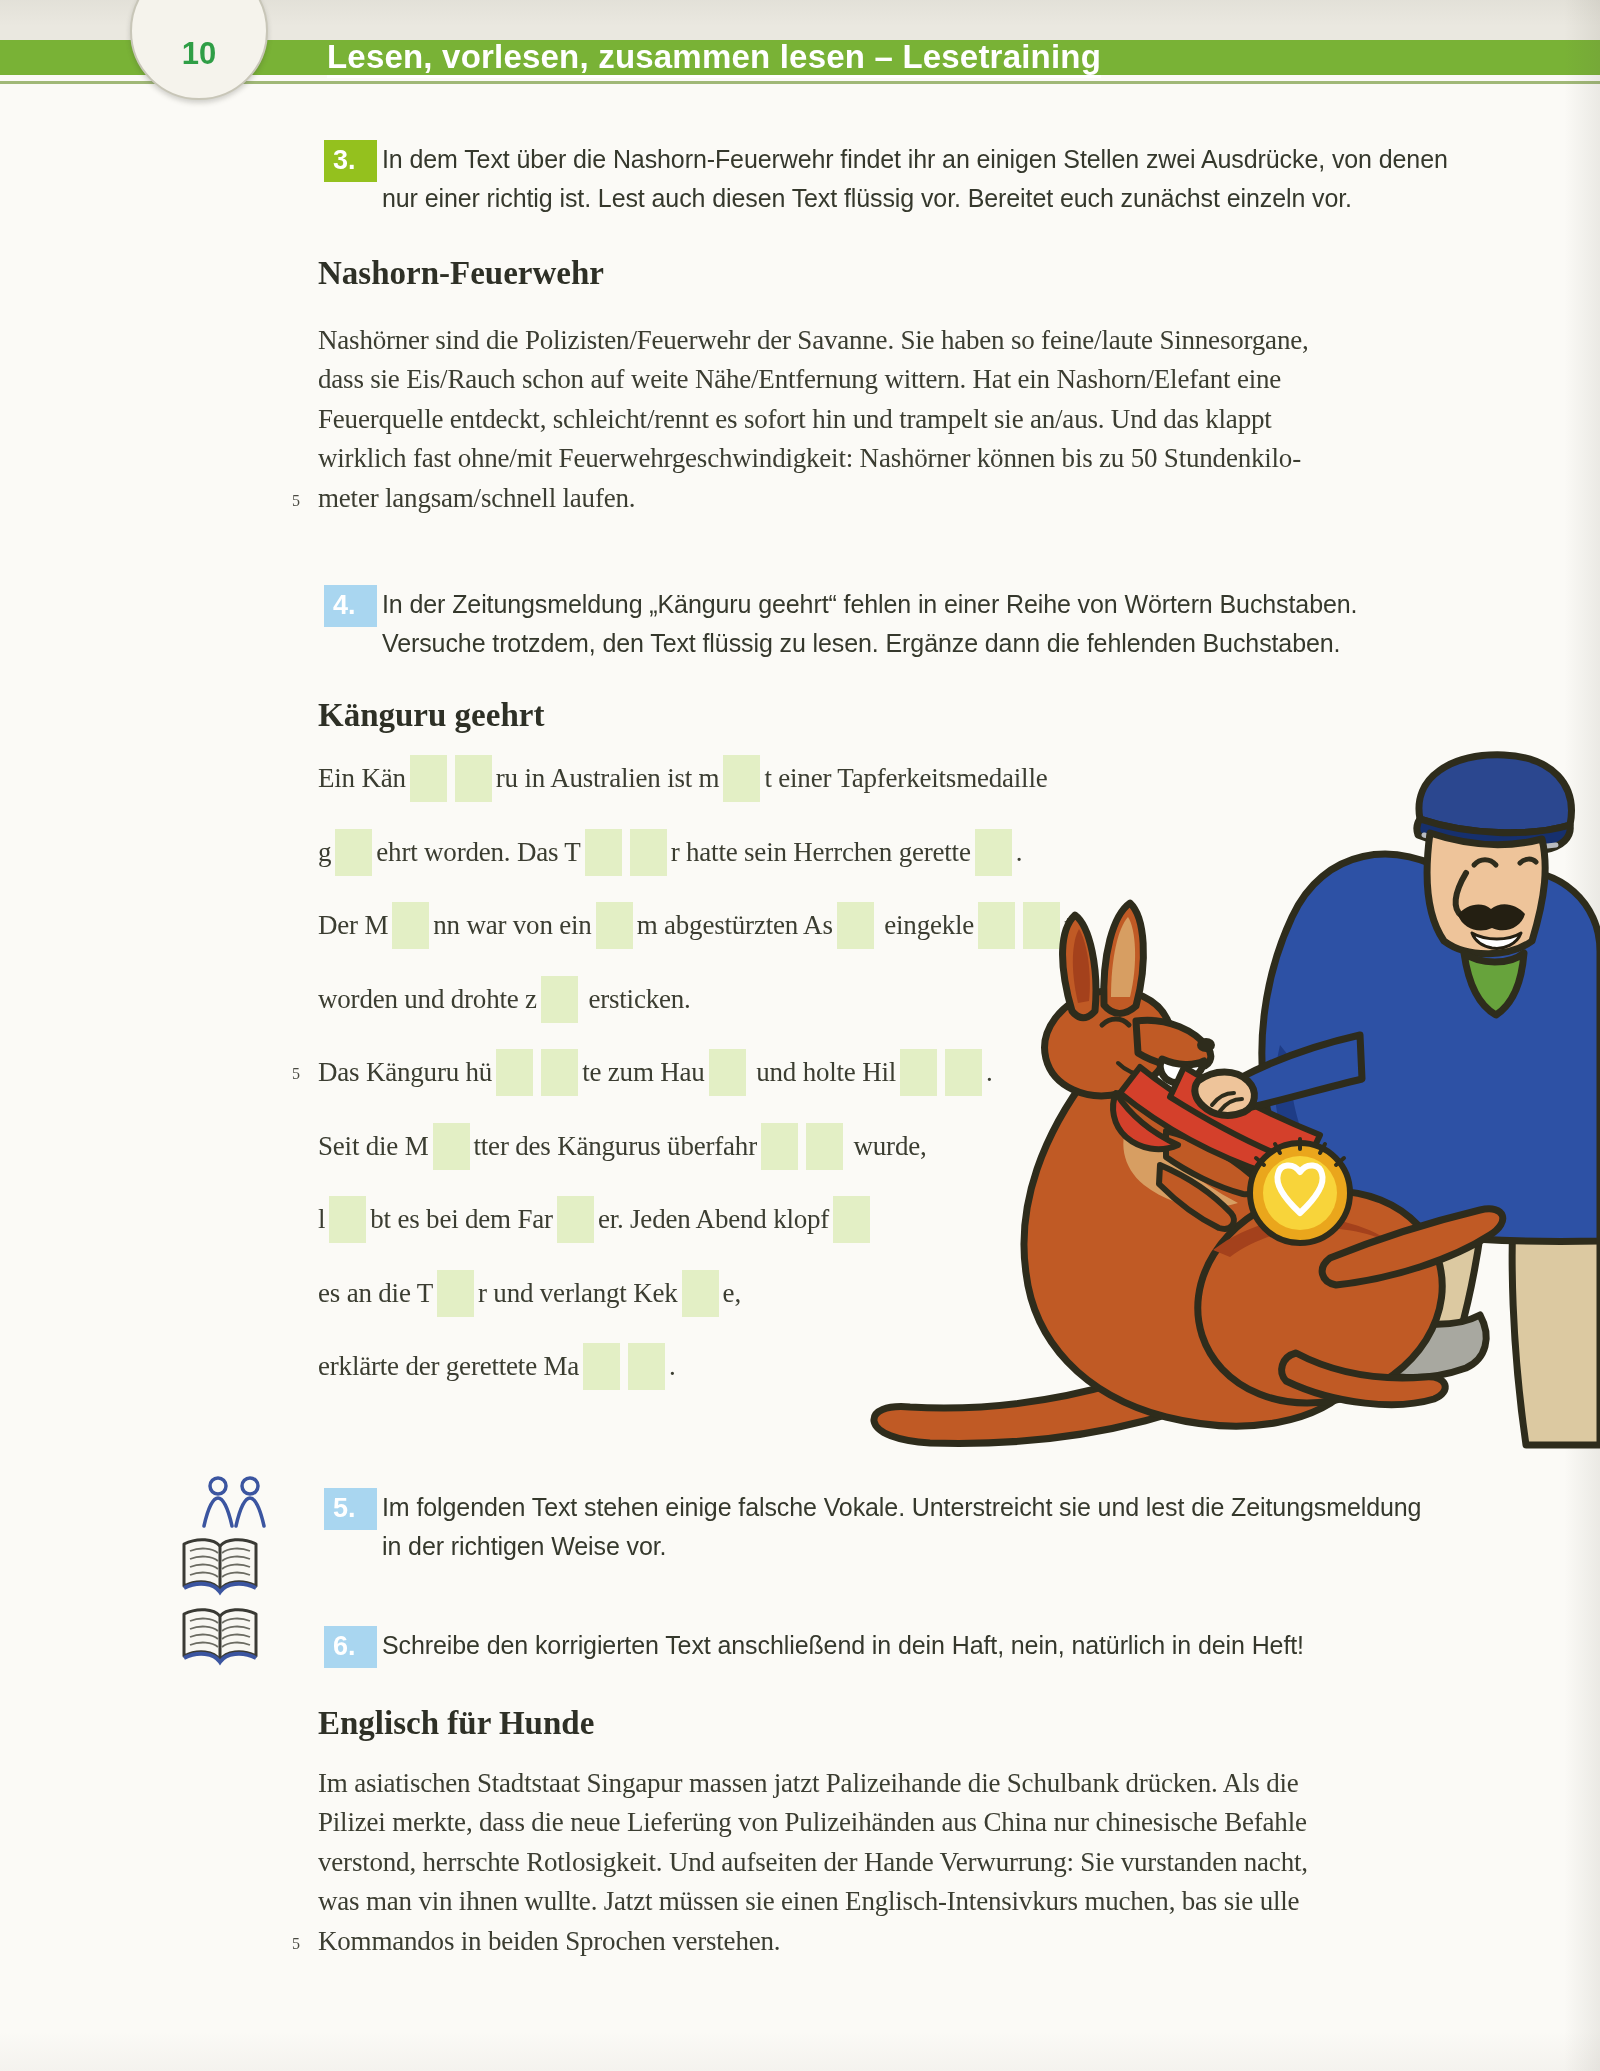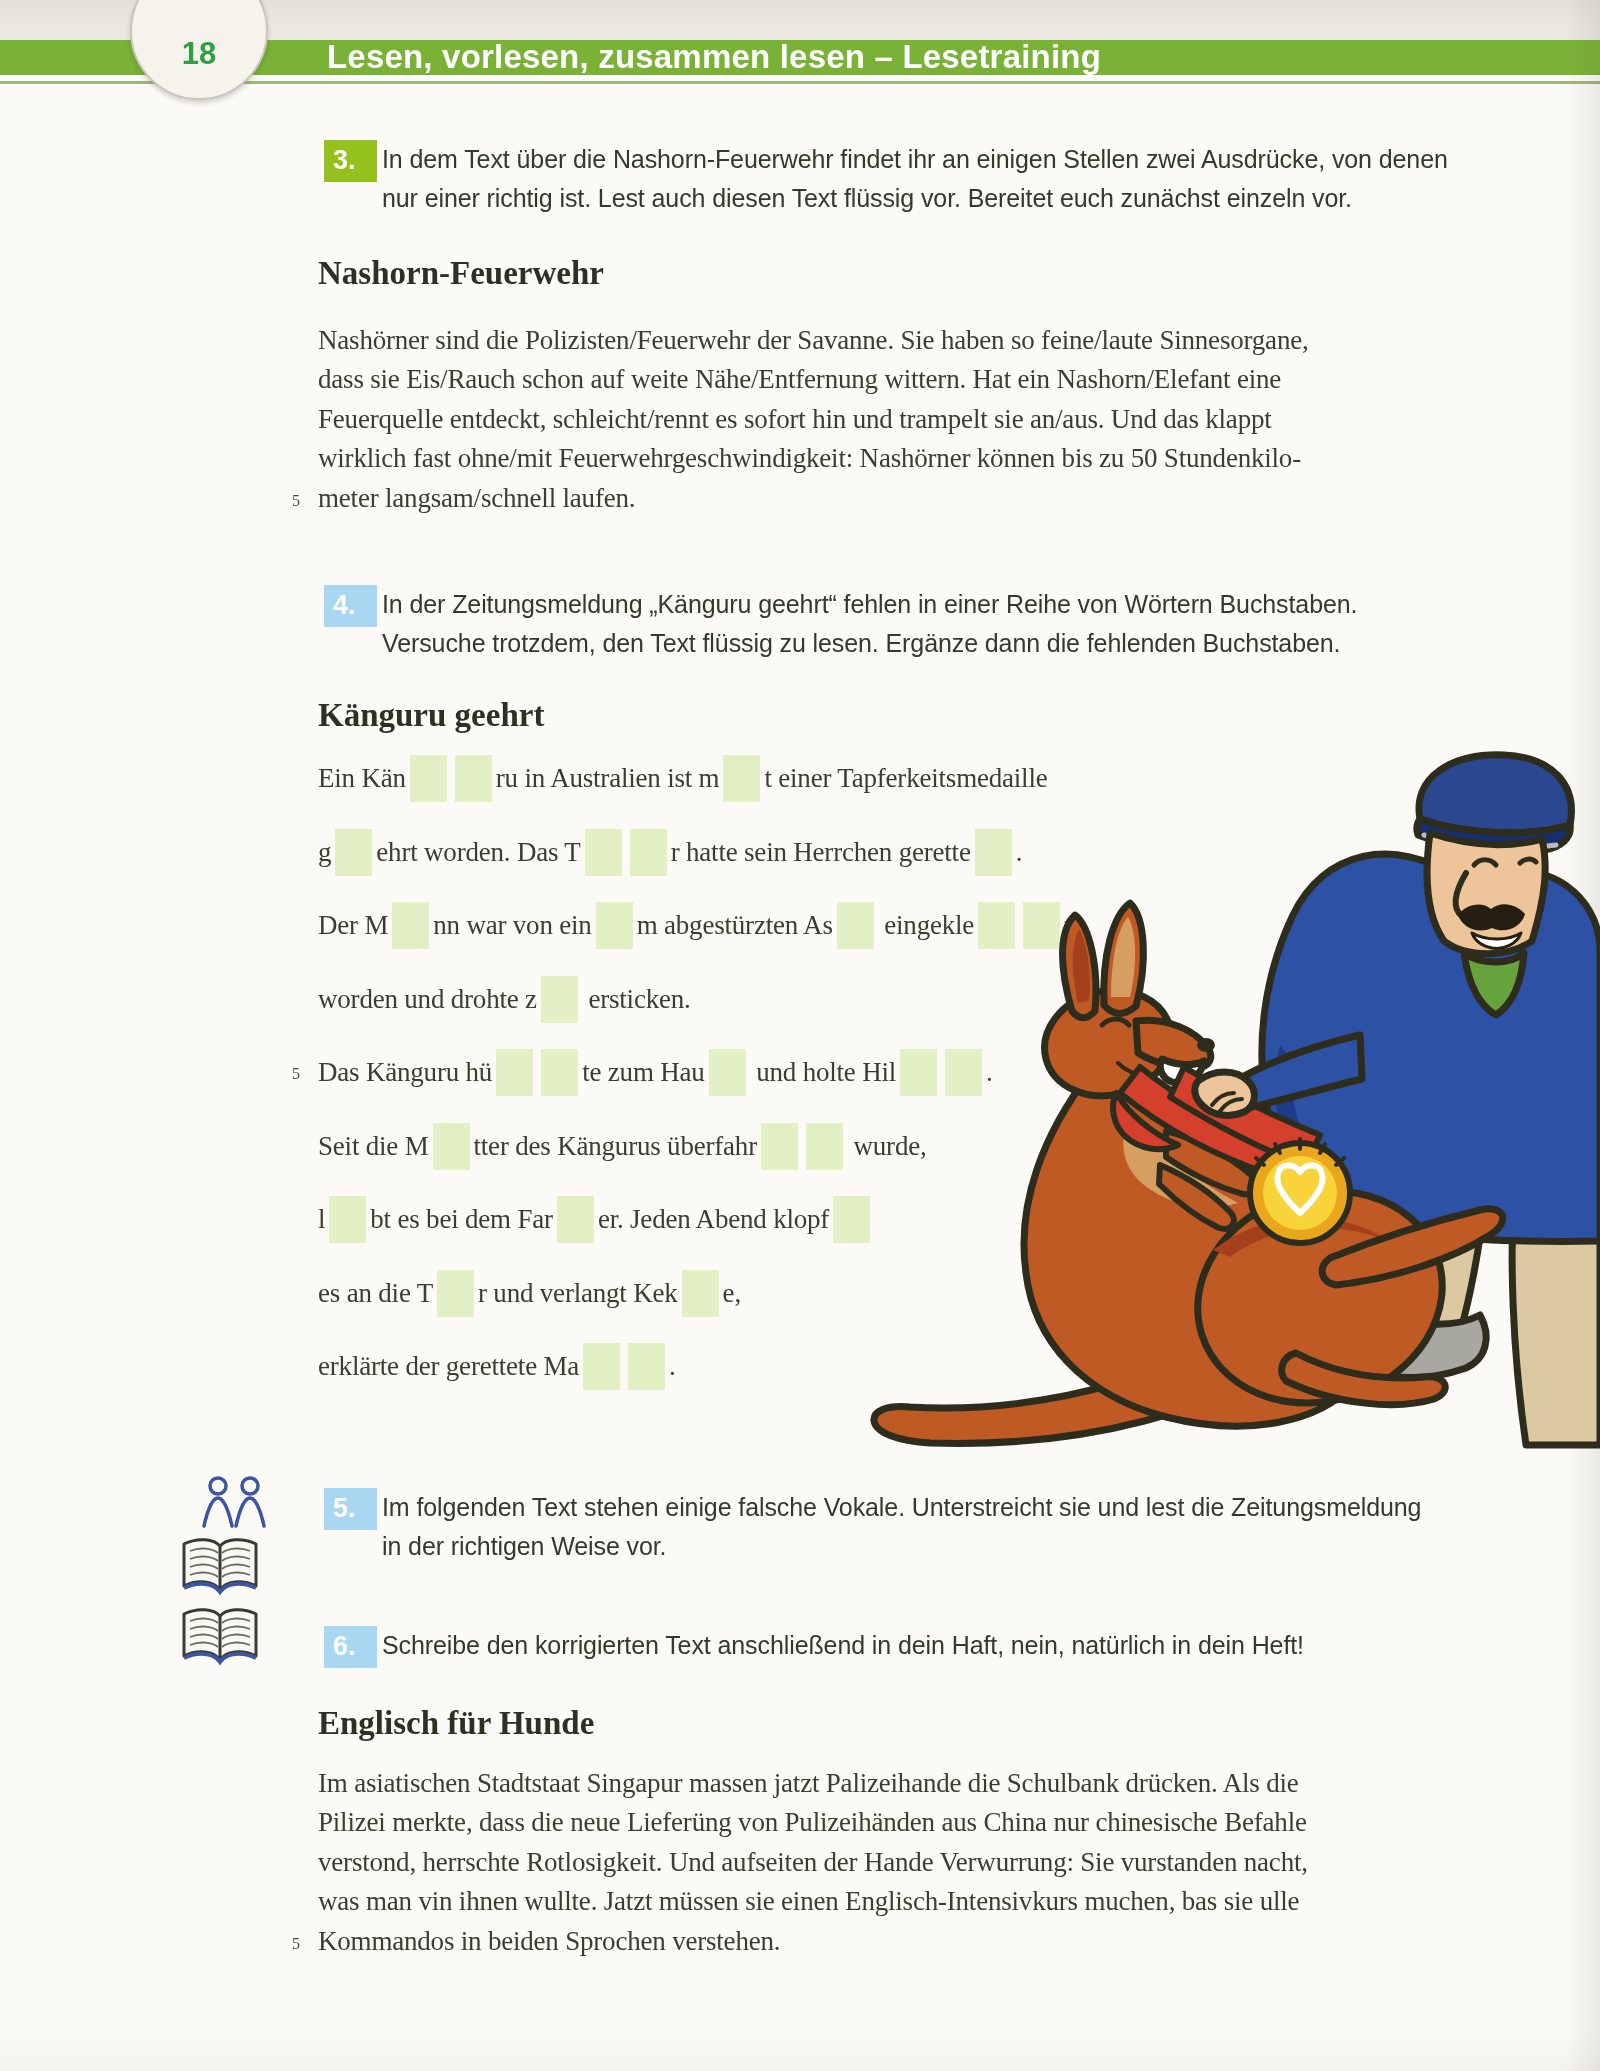--- a/index.html
+++ b/index.html
@@ -73,21 +73,21 @@
 <body>
 
 <div class="page">
 
   <div class="top-strip"></div>
   <div class="header-bar">
     <span class="header-title">Lesen, vorlesen, zusammen lesen – Lesetraining</span>
   </div>
   <div class="header-subline"></div>
   <div class="page-tab">
-    <span class="page-number">18</span>
+    <span class="page-number">10</span>
   </div>
 
   <span class="numbox green" style="left:324px;top:140px;">3.</span>
   <div class="instr" style="top:140px;">
       <div class="tline"><span>In dem Text über die Nashorn-Feuerwehr findet ihr an einigen Stellen zwei Ausdrücke, von denen</span></div>
       <div class="tline"><span>nur einer richtig ist. Lest auch diesen Text flüssig vor. Bereitet euch zunächst einzeln vor.</span></div>
     </div>
 
   <h2 class="serif-head" style="top:255px;">Nashorn-Feuerwehr</h2>
   <div class="serif-par" style="top:321px;">

